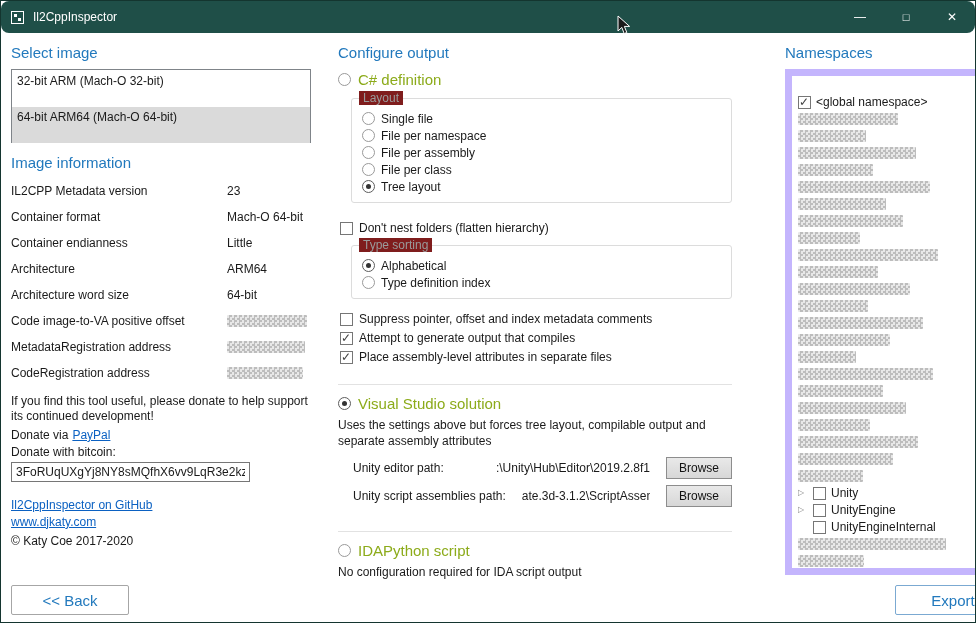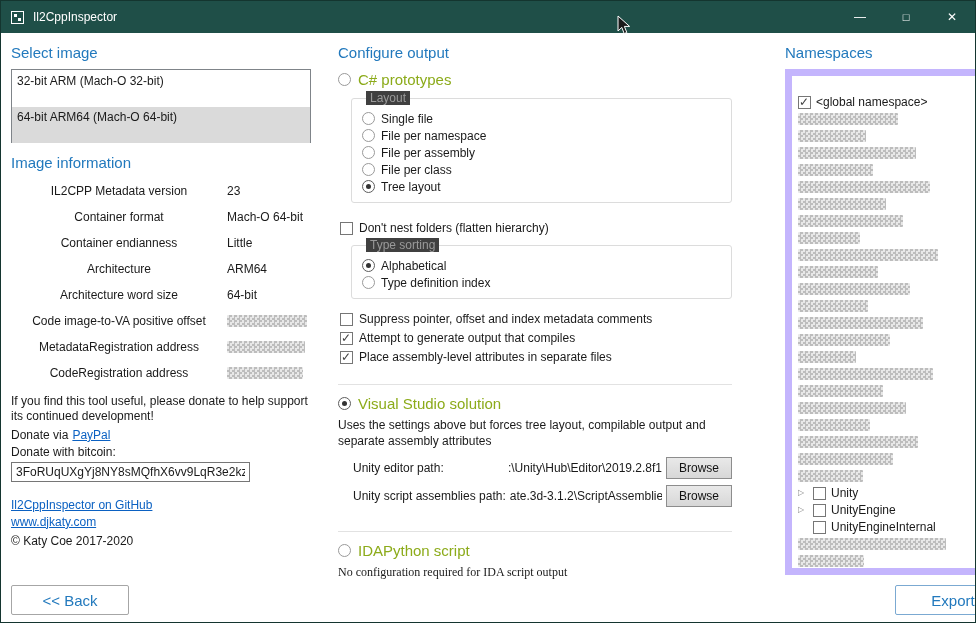--- a/index.html
+++ b/index.html
@@ -3,38 +3,38 @@
 <meta charset="utf-8">
 <style>
   * { box-sizing: border-box; margin: 0; padding: 0; }
   html,body { background:#c9c9c9; }
   .window {
     width: 976px; height: 623px; position: relative; background: #fff;
     font-family: "Liberation Sans", sans-serif; font-size: 12px; color: #1a1a1a;
     border: 1px solid #14352f; overflow: hidden;
   }
   
-  .titlebar { height: 32px; background: #1f4f48; display: flex; align-items: center; color: #fff; }
+  .titlebar { height: 32px; background: #1f4f48; display: flex; align-items: center; color: #fff; border-radius: 8px; }
   .app-icon { margin: 0 8px 0 9px; display: flex; }
   .title { font-size: 12px; }
   .tb-btns { margin-left: auto; display: flex; height: 100%; }
   .tb-btn { width: 46px; height: 100%; display: flex; align-items: center; justify-content: center; font-size: 12px; color: #fff; cursor: default; }
   .tb-btn.max { font-size: 11px; }
   
   .content { position: absolute; top: 32px; left: 0; right: 0; bottom: 0; background: #fff; }
   .col { position: absolute; top: 0; bottom: 0; }
   .col-left  { left: 10px;  width: 300px; }
   .col-mid   { left: 337px; width: 394px; }
   .col-right { left: 784px; width: 226px; }
   .section-heading { color: #2279bd; font-size: 15px; font-weight: 400; margin-top: 11px; }
   
   .listbox { margin-top: 8px; border: 1px solid #7f8489; height: 74px; padding-top: 1px; background: #fff; }
   .list-item { height: 36px; line-height: 21px; padding: 0 5px; white-space: nowrap; }
   .list-item.selected { background: #dadada; }
-  .info-table { margin-top: 7px; text-align: center; }
+  .info-table { margin-top: 7px; }
   .info-row { display: flex; height: 26px; align-items: center; }
   .info-label { width: 216px; flex: none; }
   .info-value { flex: 1; display: flex; align-items: center; }
   .redact {
     display: inline-block; height: 12px; border-radius: 1px;
     background: repeating-conic-gradient(#bdbdbd 0% 25%, #e8e8e8 0% 50%);
     background-size: 5px 5px; filter: blur(0.6px);
   }
   .donate-text { margin-top: 8px; line-height: 1.28; }
   .donate-line { margin-top: 3px; }
@@ -52,36 +52,36 @@
   .export-btn { right: 0; width: 116px; border: 1px solid #7ba9d2; }
   
   .opt-head { display: flex; align-items: center; gap: 7px; margin-top: 10px; }
   .green-label { color: #8cab1a; font-size: 15px; }
   .radio { width: 13px; height: 13px; border: 1px solid #9a9a9a; border-radius: 50%; background: #fff; position: relative; flex: none; }
   .radio.selected { border-color: #5d5d5d; }
   .radio.selected::after { content: ""; position: absolute; inset: 3px; background: #333; border-radius: 50%; }
   .checkbox { width: 13px; height: 13px; border: 1px solid #767676; background: #fff; position: relative; flex: none; }
   .checkbox.checked::after { content: "\2713"; position: absolute; left: 0px; top: -2px; font-size: 12px; color: #444; }
   .groupbox { position: relative; margin: 10px 0 0 13px; border: 1px solid #dcdcdc; border-radius: 3px; padding: 11px 10px 7px; }
-  .groupbox-label { position: absolute; top: -8px; left: 7px; background: #404040; padding: 0 4px; color: #9a9a9a; margin-left: 7px; }
+  .groupbox-label { position: absolute; top: -8px; left: 7px; background: #7f1d1d; padding: 0 4px; color: #9a9a9a; }
   .opt-row { display: flex; align-items: center; gap: 6px; height: 17px; }
   .cbrow { height: 19px; align-items: flex-end; }
   .dont-nest { margin: 13px 0 0 2px; }
   .cb-list { margin-top: 8px; margin-left: 2px; }
   .sep { height: 1px; background: #e2e2e2; }
   .sep1 { margin: 20px 0 0 0; }
   .sep2 { margin: 24px 0 0 0; }
   .vs-desc { margin-top: 6px; line-height: 1.3; width: 392px; }
   .vs-fields { margin-top: 8px; }
-  .field-row { display: flex; align-items: center; margin: 5px 0 6px 15px; gap: 4px; }
+  .field-row { display: flex; align-items: center; margin: 5px 0 6px 15px; gap: 16px; }
   .field-label { flex: none; }
   .field-value { flex: 1; text-align: right; white-space: nowrap; overflow: hidden; }
   .browse-btn { flex: none; width: 66px; height: 22px; background: linear-gradient(#e9e9e9, #d7d7d7);
     border: 1px solid #8d8d8d; font: 12px "Liberation Sans", sans-serif; color: #111; cursor: pointer; }
-  .ida-desc { margin-top: 6px; font-family: Liberation Serif, serif; }
+  .ida-desc { margin-top: 6px; }
   
   .ns-panel { margin-top: 8px; height: 506px; border: 7px solid #c4b5fd; padding: 18px 6px; overflow: hidden; background: #fff; }
   .ns-row { display: flex; align-items: center; gap: 5px; height: 16px; margin-bottom: 1px; }
   .expander { width: 10px; color: #8a8a8a; font-size: 8px; line-height: 1; flex: none; }
   .ns-spacer { width: 10px; flex: none; }
   .ns-redact { height: 12px; }
   .ns-label { white-space: nowrap; }
   
   .cursor { position: absolute; left: 616px; top: 14px; z-index: 50; pointer-events: none; }
 </style>
@@ -175,21 +175,21 @@
       </div>
 
       <div class="btn-big back-btn">&lt;&lt; Back</div>
     </div>
 
     <div class="col col-mid">
       <div class="section-heading">Configure output</div>
 
       <div class="opt-head">
         <span class="radio"></span>
-        <span class="green-label">C# prototypes</span>
+        <span class="green-label">C# definition</span>
       </div>
 
       <div class="groupbox">
         <span class="groupbox-label">Layout</span>
         <div>
             <div class="opt-row">
               <span class="radio"></span>
               <span>Single file</span>
             </div>
             <div class="opt-row">

